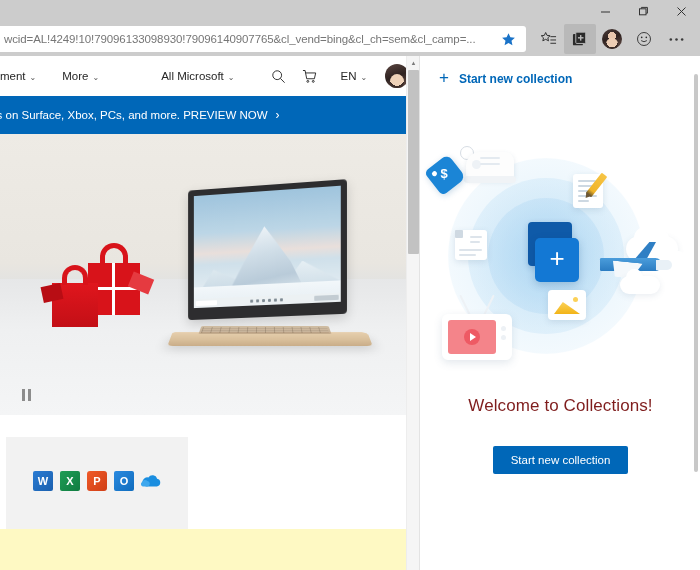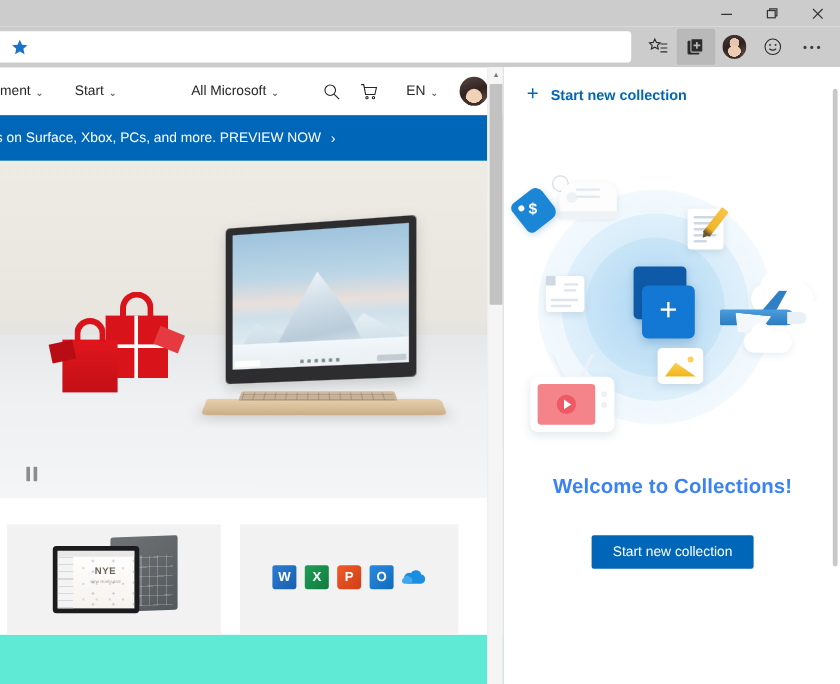--- a/index.html
+++ b/index.html
@@ -68,21 +68,21 @@
   .avatar-sm::after {
     content:""; position:absolute; left:4px; top:9px; width:12px; height:12px;
     border-radius:50% 50% 45% 45%;
     background: radial-gradient(circle at 50% 30%, #eccdb4 0 55%, #3a2b27 56%);
   }
 
   
   .page {
     position: absolute; top: 56px; left: 0;
     width: 419px; height: 514px;
-    background: #5eead4; overflow: hidden;
+    background: #fef9c3; overflow: hidden;
   }
   .msnav {
     height: 40px; width: 100%;
     display: flex; align-items: center;
     font-size: 11.5px; color: #262626;
     background:#fff;
     padding-left: 0;
   }
   .msnav .item { display: flex; align-items: center; gap: 4px; }
   .chev { font-size: 8px; color: #555; position: relative; top: 1px; }
@@ -432,21 +432,21 @@
   .tv-box{position:absolute;left:4px;top:20px;width:70px;height:46px;background:#fff;border-radius:6px;
           box-shadow:0 3px 8px rgba(80,110,140,.16);}
   .tv-screen{position:absolute;left:6px;top:6px;width:48px;height:34px;background:#f4848a;border-radius:3px;
              display:flex;align-items:center;justify-content:center;}
   .tv-play{width:16px;height:16px;border-radius:50%;background:#ee5a64;display:flex;align-items:center;justify-content:center;}
   .tv-play i{width:0;height:0;border-left:6px solid #fff;border-top:4px solid transparent;border-bottom:4px solid transparent;margin-left:2px;}
   .tv-k1{position:absolute;right:6px;top:12px;width:5px;height:5px;border-radius:50%;background:#edf1f5;}
   .tv-k2{position:absolute;right:6px;top:21px;width:5px;height:5px;border-radius:50%;background:#edf1f5;}
 
   .col-welcome { position:absolute; left:0; top:340px; width:281px; text-align:center; }
-  .wel-title { font-size:17px; font-weight:700; color:#3b82f6; letter-spacing:.1px; }
+  .wel-title { font-size:17px; font-weight:400; color:#7f1d1d; letter-spacing:.1px; }
   .wel-sub { margin-top:10px; font-size:11.5px; color:#6b6b6b; line-height:1.5; padding:0 42px; }
   .wel-btn {
     display:inline-block; margin-top:30px;
     background:#0067b8; color:#fff;
     font-size:11.5px; padding:8px 18px; border-radius:2px;
   }
   .col-scroll { position:absolute; right:2px; top:18px; width:4px; height:398px;
                 background:#c8c8c8; border-radius:2px; }
 </style>
 </head>
@@ -469,20 +469,21 @@
     <div class="winbtn">
       <svg width="11" height="11" viewBox="0 0 11 11">
         <line x1="1.5" y1="1.5" x2="9.5" y2="9.5" stroke="#333" stroke-width="1"></line>
         <line x1="9.5" y1="1.5" x2="1.5" y2="9.5" stroke="#333" stroke-width="1"></line>
       </svg>
     </div>
   </div>
 
   <div class="addrrow">
     <div class="omnibox">
+      <div class="url">wcid=AL!4249!10!79096133098930!79096140907765&amp;cl_vend=bing&amp;cl_ch=sem&amp;cl_camp=...</div>
       <div class="star-btn">
         <svg width="15" height="15" viewBox="0 0 16 16">
           <polygon points="8,1.2 10,5.6 14.8,6.1 11.2,9.3 12.2,14 8,11.6 3.8,14 4.8,9.3 1.2,6.1 6,5.6" fill="#1a73c8"></polygon>
         </svg>
       </div>
     </div>
 
     <div class="tb-icons">
       <div class="tb-btn">
         <svg width="17" height="17" viewBox="0 0 18 18">
@@ -522,21 +523,21 @@
   </div>
 
   <div class="page">
 
     <div class="msnav">
       <div class="item nav-ment">
         <span>ment</span>
         <span class="chev">⌄</span>
       </div>
       <div class="item nav-more">
-        <span>Start</span>
+        <span>More</span>
         <span class="chev">⌄</span>
       </div>
       <div class="item nav-allms">
         <span>All Microsoft</span>
         <span class="chev">⌄</span>
       </div>
       <div class="item nav-search">
         <svg width="15" height="15" viewBox="0 0 16 16">
           <circle cx="6.6" cy="6.6" r="4.7" fill="none" stroke="#262626" stroke-width="1"></circle>
           <line x1="10" y1="10" x2="14.5" y2="14.6" stroke="#262626" stroke-width="1"></line>
@@ -601,32 +602,20 @@
         <div class="kbd"></div>
       </div>
 
       <div class="pausebtn">
         <i></i>
           <i></i>
       </div>
     </div>
 
     <div class="cards">
-      <div class="card">
-        <div class="tablet-kb"></div>
-        <div class="tablet">
-          <div class="tablet-screen">
-            <div class="t-topbar"></div>
-            <div class="t-side"></div>
-            <div class="confetti"></div>
-            <div class="nye">NYE</div>
-            <div class="nye-sub">NEW YEAR'S EVE</div>
-          </div>
-        </div>
-      </div>
       <div class="card card2">
         <div class="office">
           <div class="oi w">W</div>
           <div class="oi x">X</div>
           <div class="oi p">P</div>
           <div class="oi o">O</div>
           <div class="oi cloud">
             <svg width="24" height="16" viewBox="0 0 26 16">
               <path d="M6.5 15 h14 a5 5 0 0 0 0.4 -9.9 A6.2 6.2 0 0 0 9.6 3.4 A4.9 4.9 0 0 0 6.5 15 z" fill="#1a8ee0"></path>
               <path d="M2.5 15 h6 a3.6 3.6 0 0 0 -0.2 -7.1 A4.2 4.2 0 0 0 1.2 9.6 A3 3 0 0 0 2.5 15 z" fill="#3fa8ee"></path>

